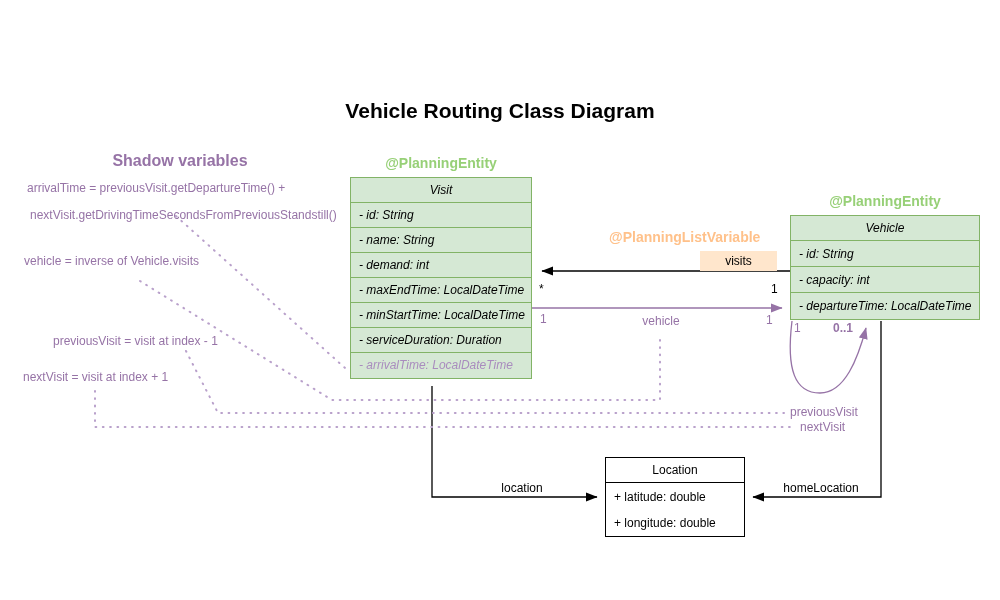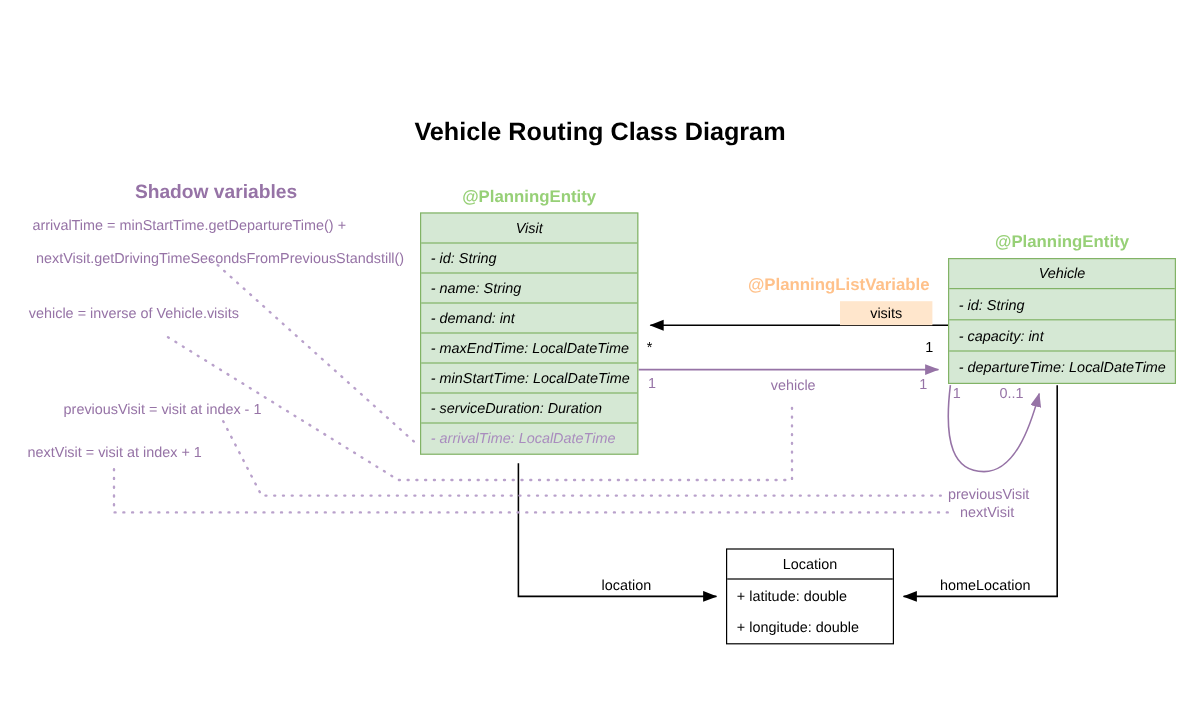--- a/index.html
+++ b/index.html
@@ -8,21 +8,21 @@
 
   .title { position: absolute; left: 0; top: 99px; width: 1000px; text-align: center;
            font-size: 21px; font-weight: bold; color: #000; }
 
   .shadow-heading { position: absolute; left: 78px; top: 152px; width: 204px; text-align: center;
                     font-size: 16px; font-weight: bold; color: var(--purple, #9673a6); }
   .note { position: absolute; font-size: 12px; color: var(--purple, #9673a6); white-space: nowrap; }
 
   .entity-annotation { position: absolute; text-align: center; font-size: 14px; font-weight: bold;
                        color: var(--entity-annotation, #97d077); }
-  .listvar-annotation { position: absolute; text-align: center; font-size: 14px; font-weight: bold;
+  .listvar-annotation { position: absolute; font-size: 14px; font-weight: bold;
                         color: var(--list-variable-annotation, #ffc18a); }
 
   .uml-box { position: absolute; background: var(--entity-fill, #d5e8d4);
              border: 1px solid var(--entity-stroke, #82b366); font-size: 12px; color: #000; font-style: italic; }
   .uml-header { height: 25px; line-height: 25px; text-align: center;
                 border-bottom: 1px solid var(--entity-stroke, #82b366); }
   .uml-row { height: 25px; line-height: 25px; padding-left: 8px; white-space: nowrap;
              border-bottom: 1px solid var(--entity-stroke, #82b366); overflow: hidden; }
   .uml-row:last-child { border-bottom: none; }
   .uml-row.shadow-attr { color: #a98cbe; }
@@ -75,21 +75,21 @@
 
     <path class="dotted" d="M176 216 L345 368"></path>
     <path class="dotted" d="M140 281 L332 400 H660 V336"></path>
     <path class="dotted" d="M186 351 L218 413 H784"></path>
     <path class="dotted" d="M95 391 V427 H793"></path>
   </svg>
 
   <div class="title">Vehicle Routing Class Diagram</div>
 
   <div class="shadow-heading">Shadow variables</div>
-  <div class="note" style="left:27px; top:181px;">arrivalTime = minStartTime.getDepartureTime() +</div>
+  <div class="note" style="left:27px; top:181px;">arrivalTime = previousVisit.getDepartureTime() +</div>
   <div class="note" style="left:30px; top:208px;">nextVisit.getDrivingTimeSecondsFromPreviousStandstill()</div>
   <div class="note" style="left:24px; top:254px;">vehicle = inverse of Vehicle.visits</div>
   <div class="note" style="left:23px; top:334px;padding-left:30px;">previousVisit = visit at index - 1</div>
   <div class="note" style="left:23px; top:370px;">nextVisit = visit at index + 1</div>
 
   <div class="entity-annotation" style="left:350px; top:155px; width:182px;">@PlanningEntity</div>
   <div class="entity-annotation" style="left:790px; top:193px; width:190px;">@PlanningEntity</div>
   <div class="listvar-annotation" style="left:609px; top:229px; width:180px;">@PlanningListVariable</div>
 
   <div class="uml-box" style="left:350px; top:177px; width:182px;">
@@ -121,20 +121,20 @@
   <div class="badge">visits</div>
 
   <div class="mult black" style="left:539px; top:282px;">*</div>
   <div class="mult black" style="left:771px; top:282px;">1</div>
 
   <div class="mult purple" style="left:540px; top:312px;">1</div>
   <div class="edge-label purple" style="left:631px; top:314px; width:60px;">vehicle</div>
   <div class="mult purple" style="left:766px; top:313px;">1</div>
 
   <div class="mult purple" style="left:794px; top:321px;">1</div>
-  <div class="mult purple" style="left:833px; top:321px;">0..1</div>
+  <div class="mult purple" style="left:833px; top:321px;font-weight:bold;">0..1</div>
   <div class="mult purple" style="left:790px; top:405px;">previousVisit</div>
   <div class="mult purple" style="left:800px; top:420px;">nextVisit</div>
 
   <div class="edge-label" style="left:482px; top:481px; width:80px;">location</div>
   <div class="edge-label" style="left:776px; top:481px; width:90px;">homeLocation</div>
 
 </div>
 
 </body></html>

